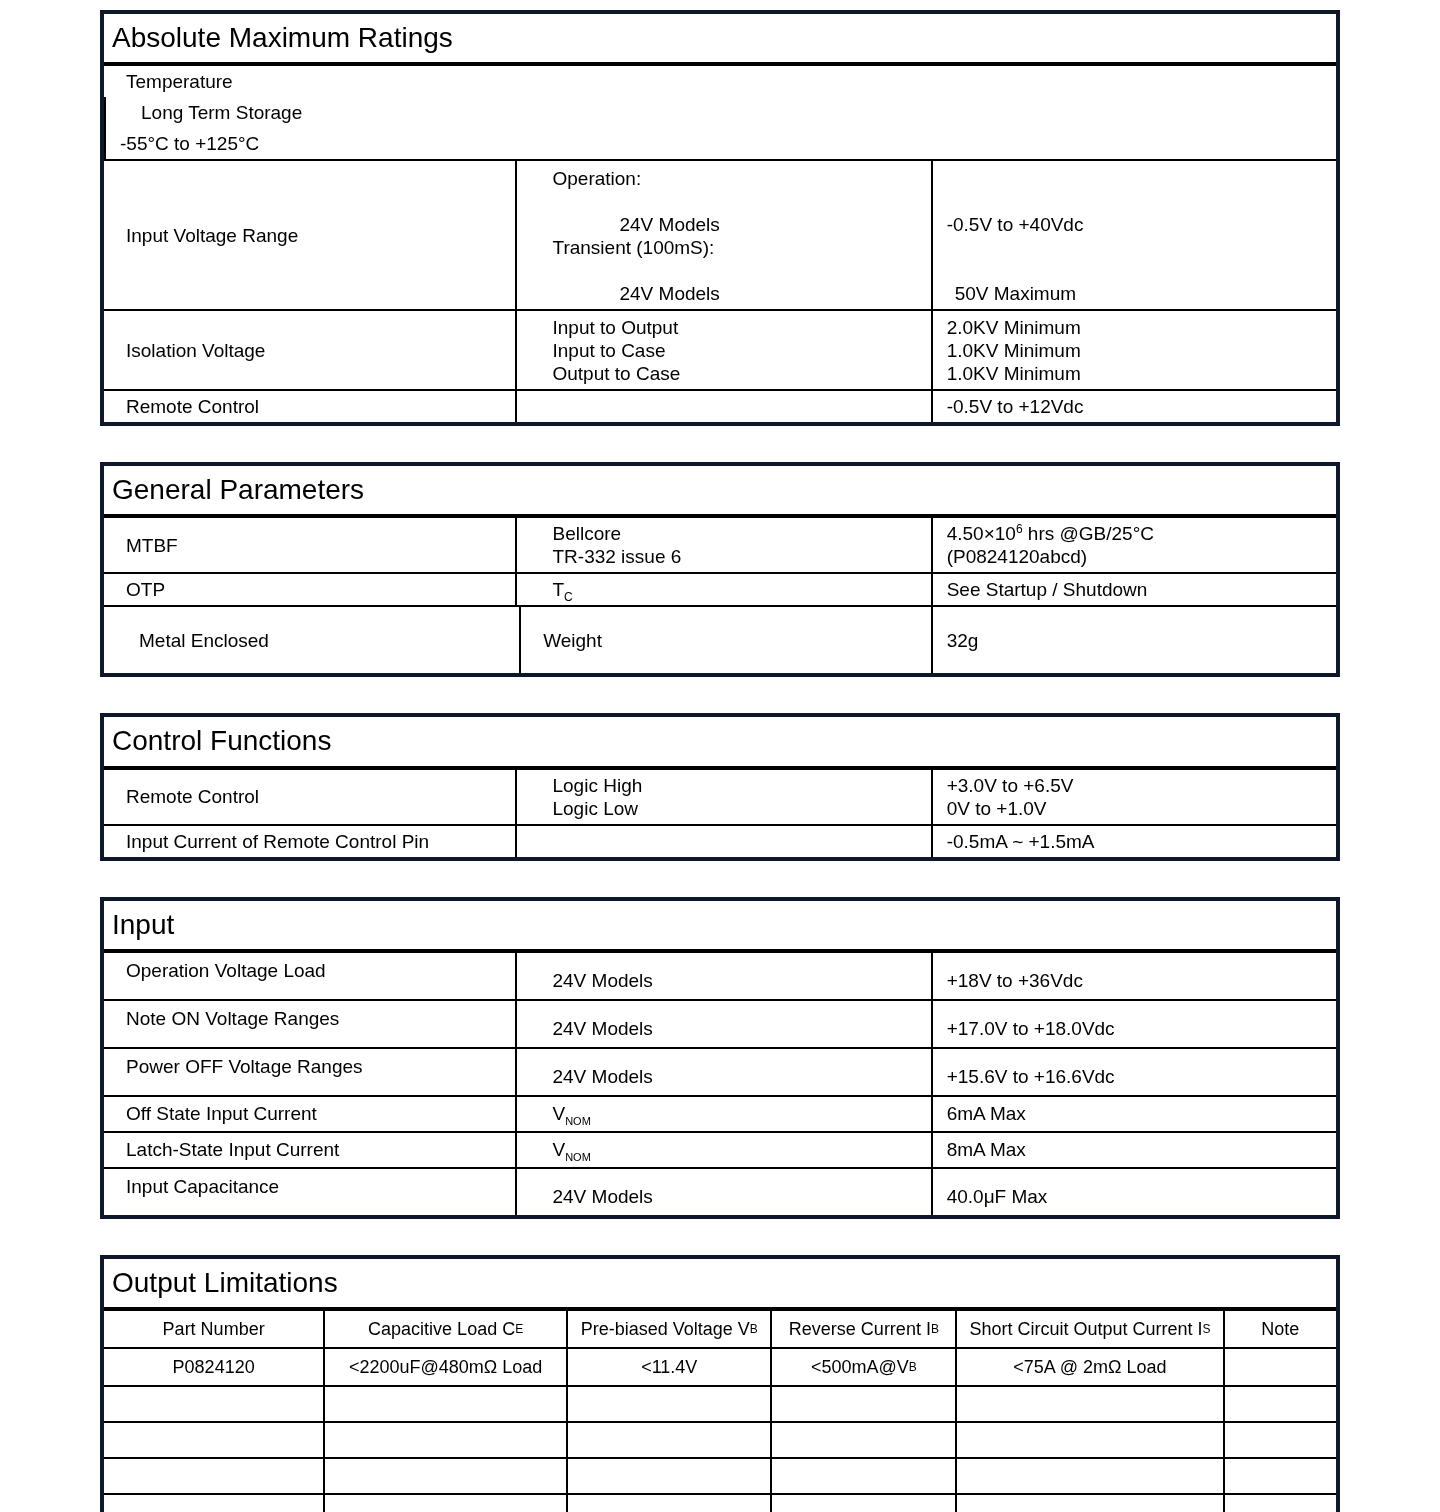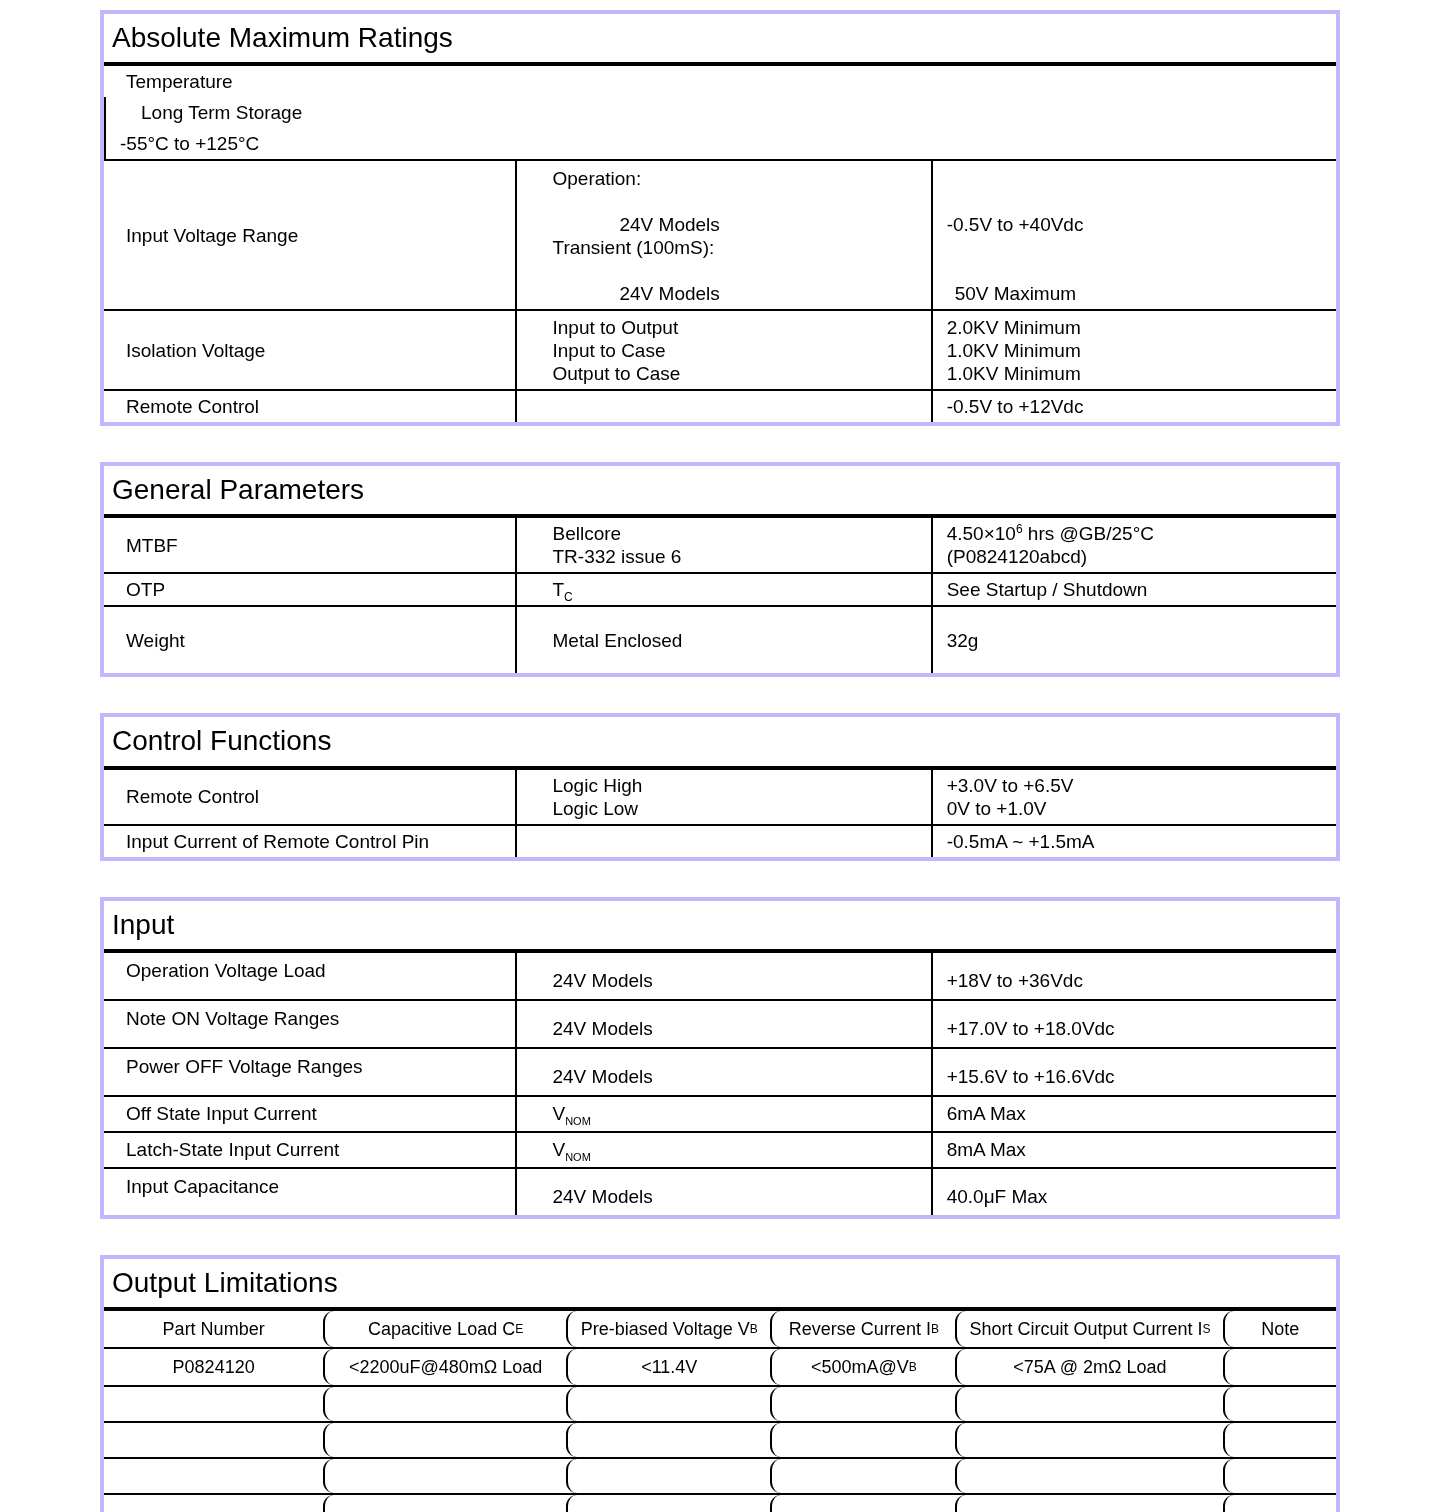--- a/index.html
+++ b/index.html
@@ -10,21 +10,21 @@
     color:#000000;
     font-family:"Liberation Sans","DejaVu Sans",sans-serif;
   }
   .page{
     box-sizing:border-box;
     width:1440px;
     min-height:1512px;
     padding:10px 100px 10px 100px;
   }
   .tbl{
-    border:4px solid #c4b5fd;
+    border:4px solid #0f172a;
     margin-bottom:36px;
     background:#fff;
   }
   .tbl-title{
     font-size:28px;
     line-height:1.15;
     padding:8px 6px 8px 8px;
     border-bottom:4px solid #000;
   }
   .grid{display:block;}
@@ -67,21 +67,21 @@
   .ocell{
     box-sizing:border-box;
     font-size:18px;
     line-height:22px;
     display:flex;
     align-items:center;
     justify-content:center;
     text-align:center;
     padding:3px 4px;
   }
-  .ocell + .ocell{border-left:2px solid #000;border-radius:11px;}
+  .ocell + .ocell{border-left:2px solid #000;}
   .oc1{width:17.8%;}
   .oc2{width:19.7%;}
   .oc3{width:16.6%;}
   .oc4{width:15.0%;}
   .oc5{width:21.7%;}
   .oc6{flex:1;}
   .ohead{min-height:36px;}
   .odata{min-height:36px;}
   .oempty{min-height:34px;}
 </style>
@@ -161,22 +161,22 @@
 
       <div class="row h26">
         <div class="cell c1">OTP</div>
         <div class="cell c2">
           <div class="line"><span>T</span><sub>C</sub></div>
         </div>
         <div class="cell c3">See Startup / Shutdown</div>
       </div>
 
       <div class="row h66">
+        <div class="cell c2">Metal Enclosed</div>
         <div class="cell c1">Weight</div>
-        <div class="cell c2">Metal Enclosed</div>
         <div class="cell c3">32g</div>
       </div>
 
     </div>
   </section>
 
   <section class="tbl">
     <div class="tbl-title">Control Functions</div>
     <div class="grid">
 

